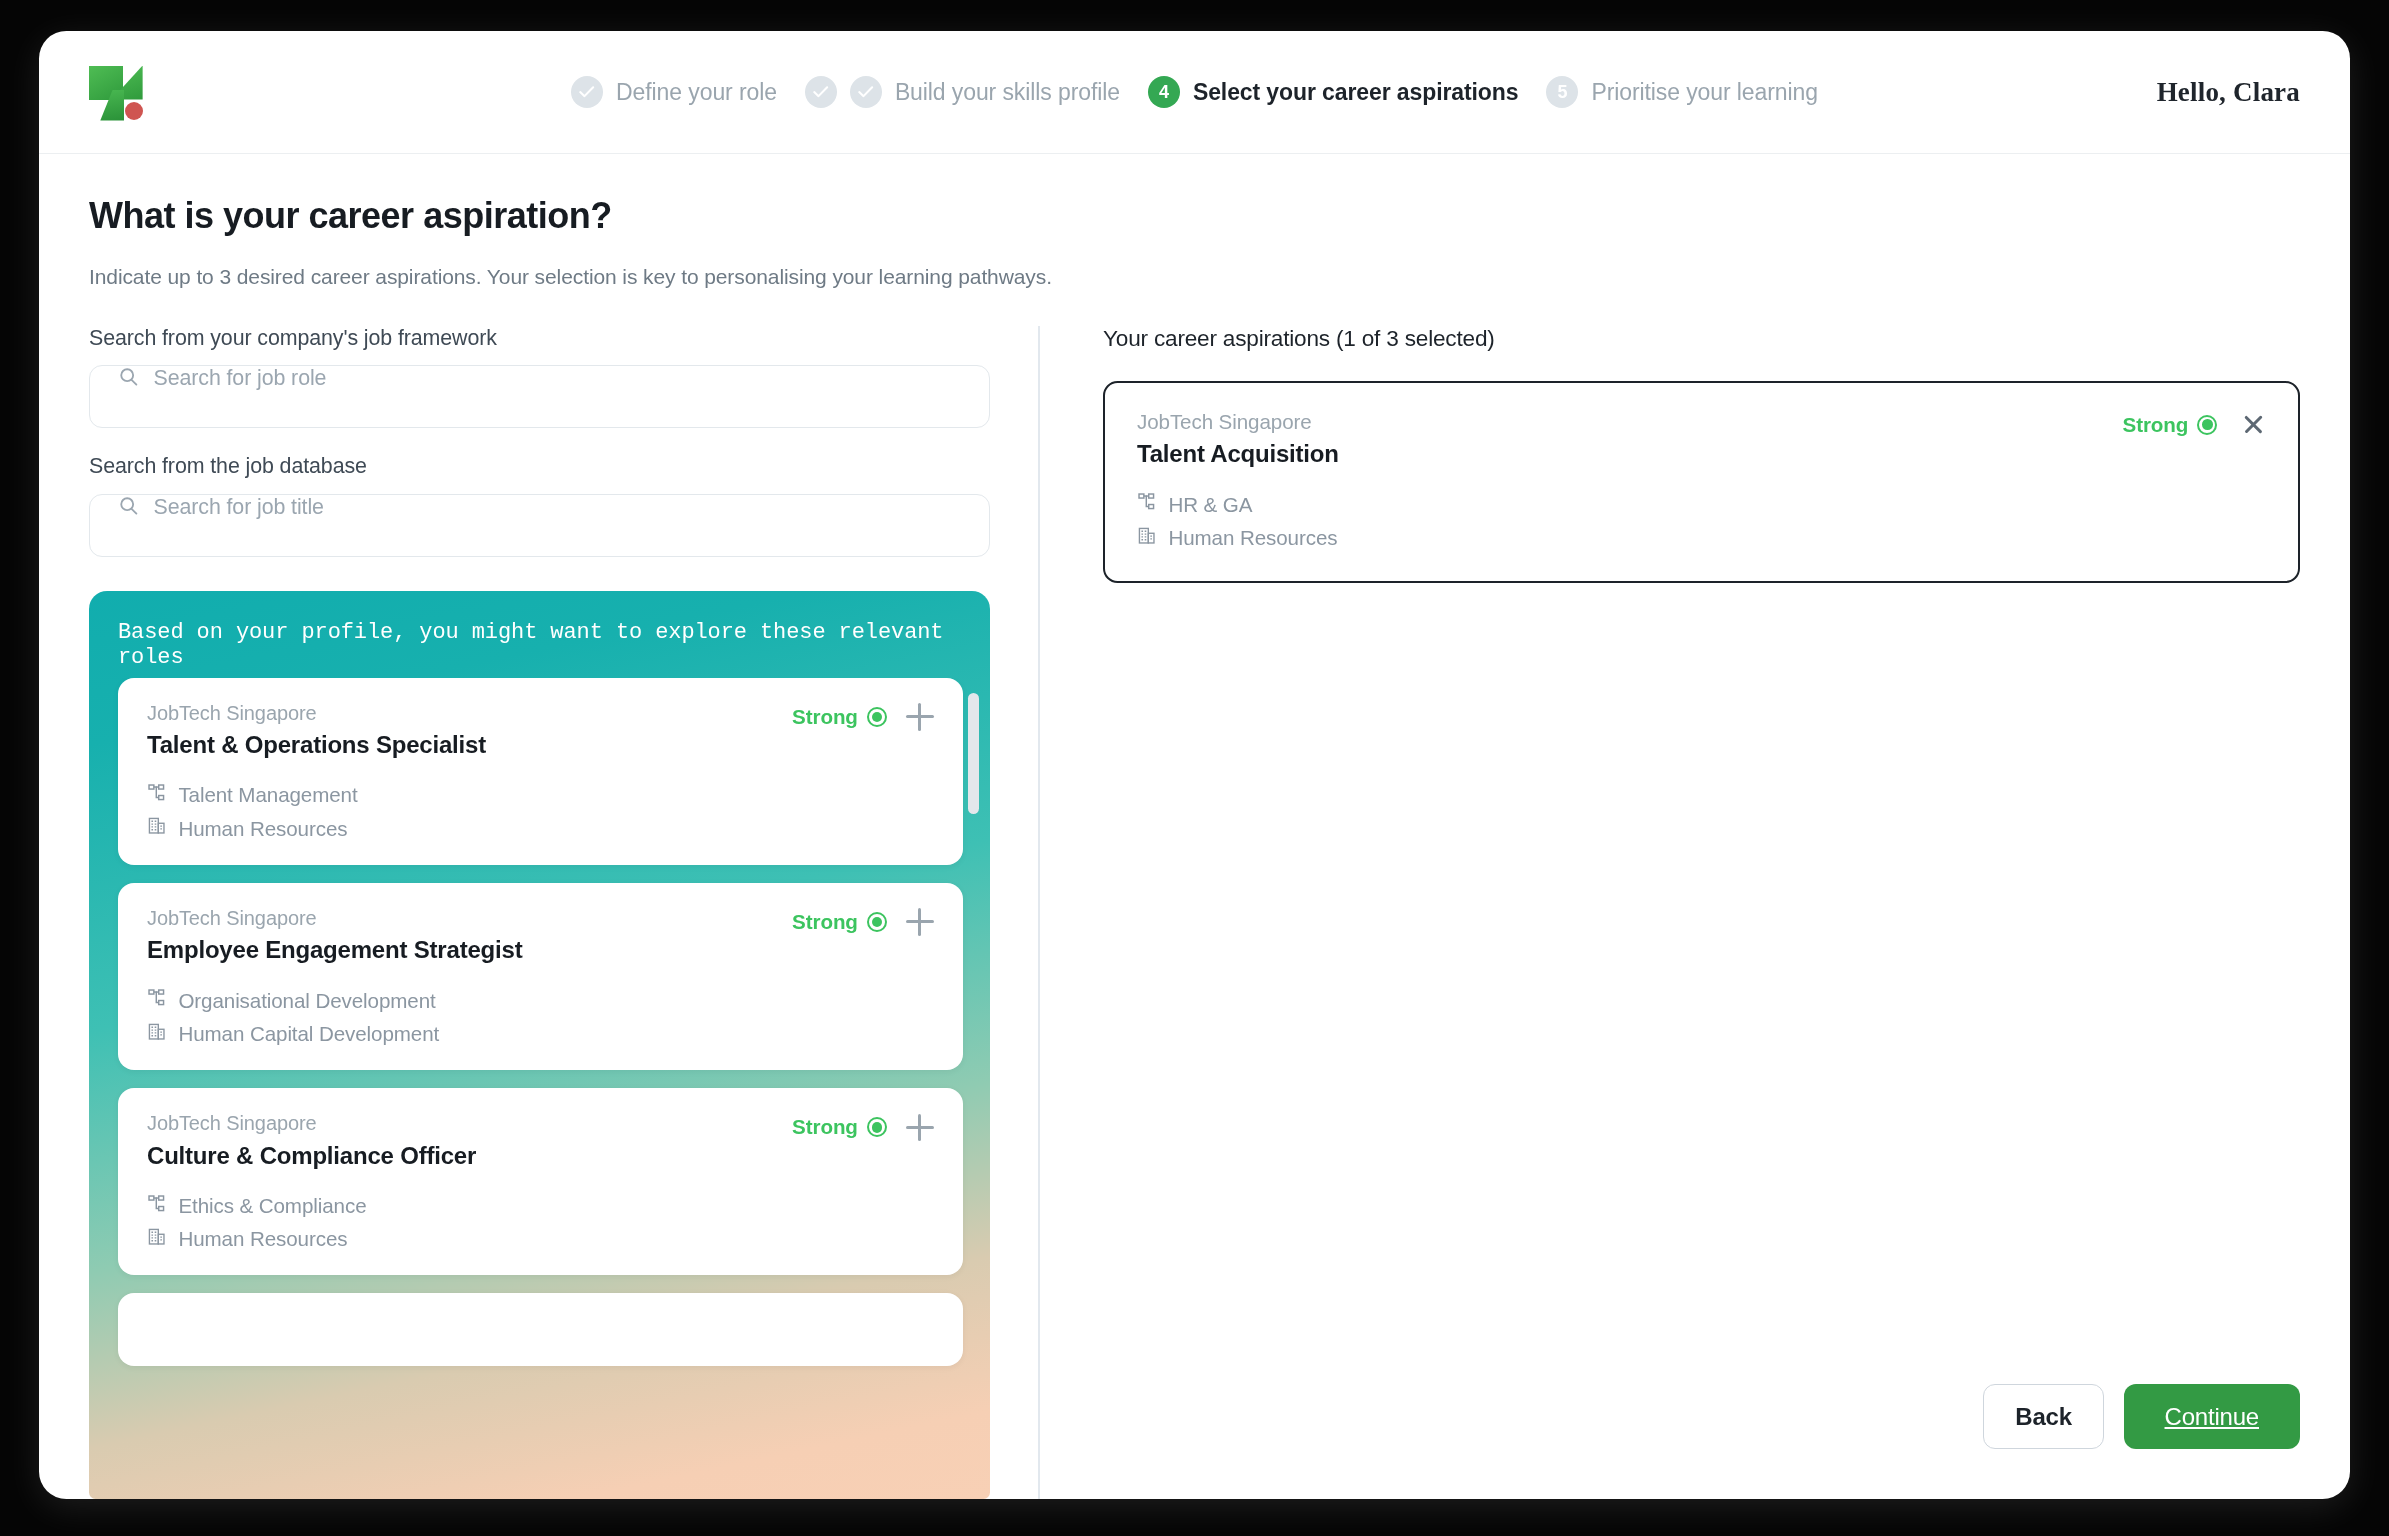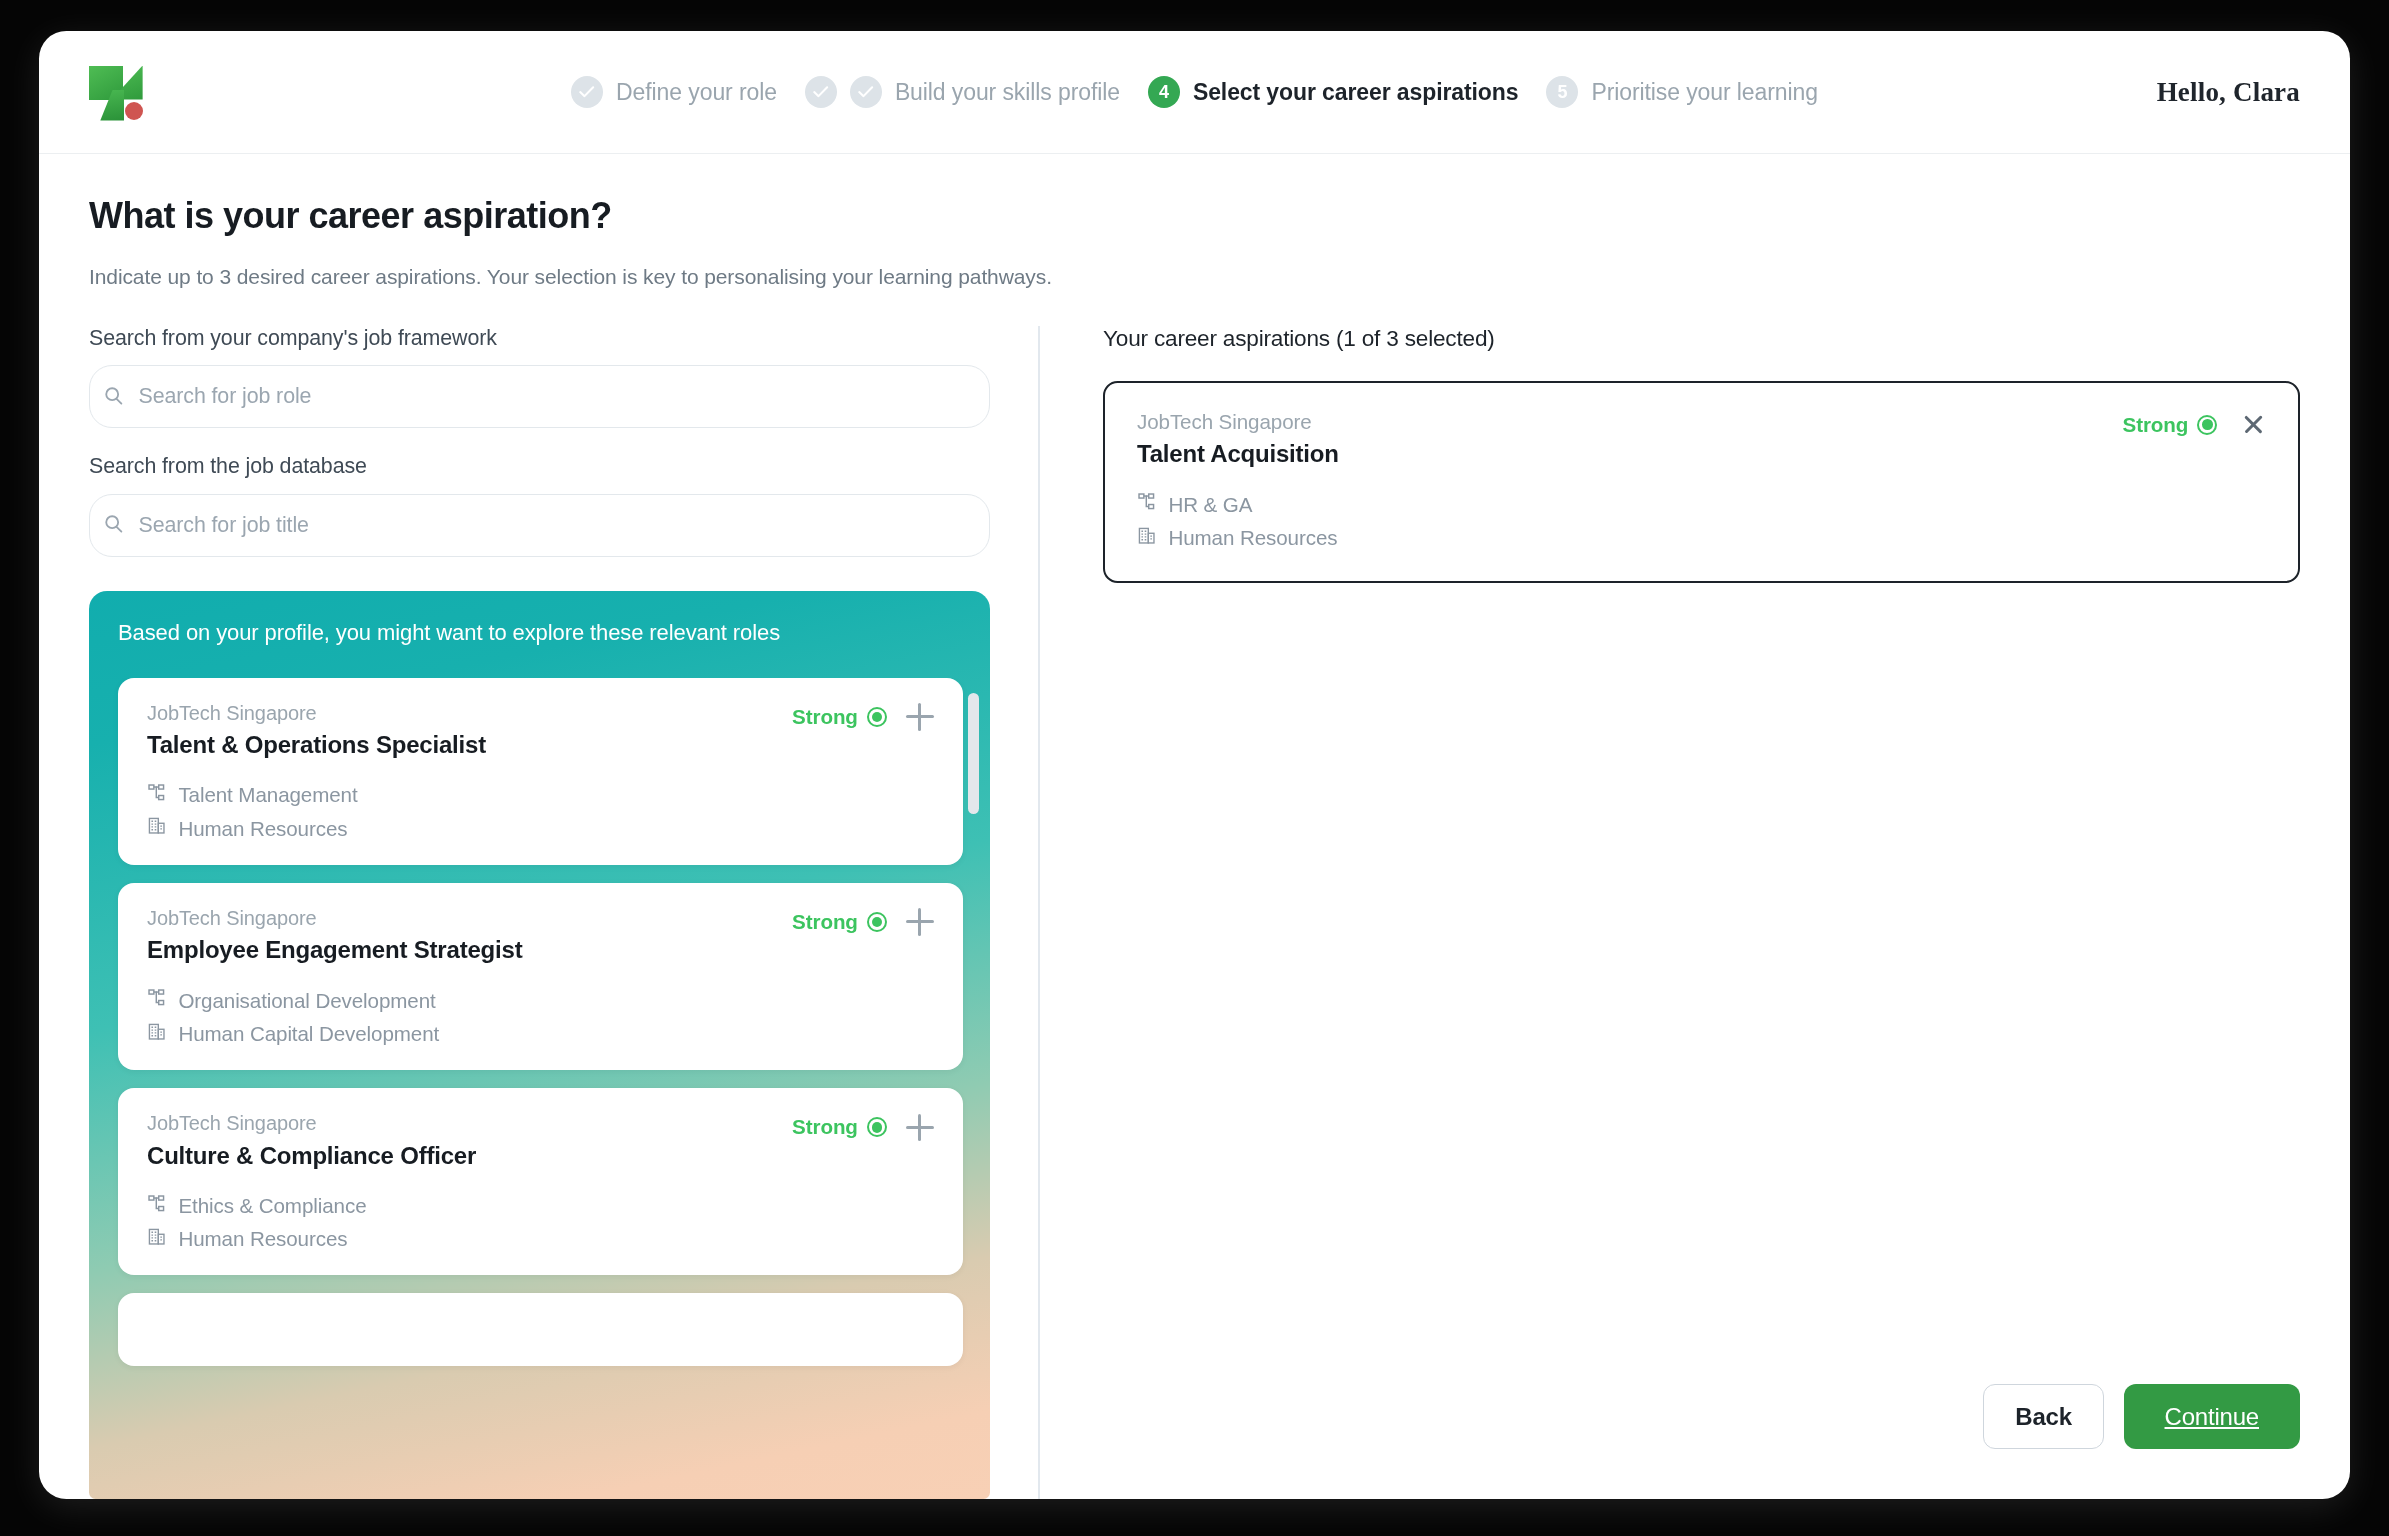--- a/index.html
+++ b/index.html
@@ -168,24 +168,24 @@
 
   .field-label {
     font-size: 21.4px;
     color: #3f4a55;
     letter-spacing: -0.1px;
   }
   .search-box {
     margin-top: 14.5px;
     height: 63px;
     border: 1.6px solid #e3e8ec;
-    border-radius: 23px;
-    display: flex;
-    align-items: center;
-    padding: 0 13px;
+    border-radius: 13px;
+    display: flex;
+    align-items: flex-start;
+    padding: 0 28px;
     gap: 14.5px;
     background: #fff;
   }
   .search-box svg { width: 21px; height: 21px; flex: 0 0 auto; }
   .search-box .ph {
     font-size: 21.4px;
     color: #9ba6b0;
     letter-spacing: -0.1px;
   }
   .spacer-32 { height: 26px; }
@@ -206,20 +206,21 @@
         #f8d0b5 100%);
     padding: 0 0 0 0;
     position: relative;
     overflow: hidden;
   }
   #rec-title {
     color: #ffffff;
     font-size: 22px;
     letter-spacing: -0.1px;
     padding: 29px 0 21px 29px;
+    font-family: Liberation Mono, monospace;
   }
   #rec-scroll {
     position: absolute;
     left: 0; right: 0;
     top: 87px; bottom: 0;
     padding: 0 27.4px 0 29px;
     overflow: hidden;
   }
 
   .role-card {

